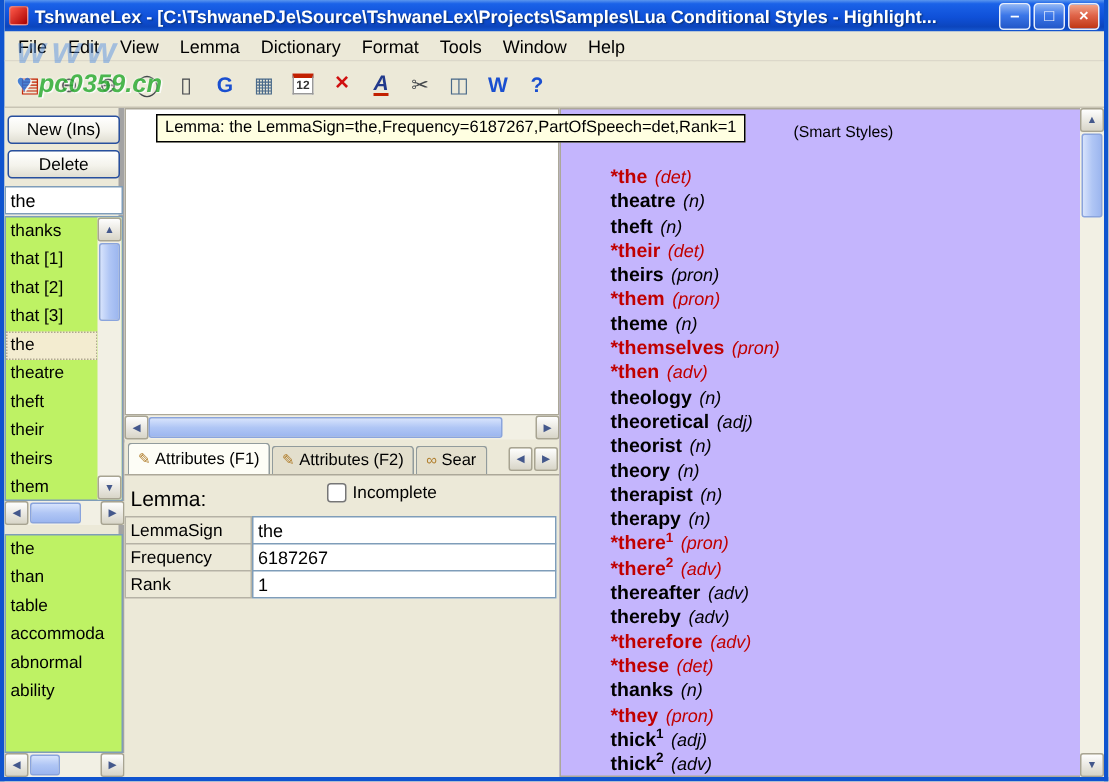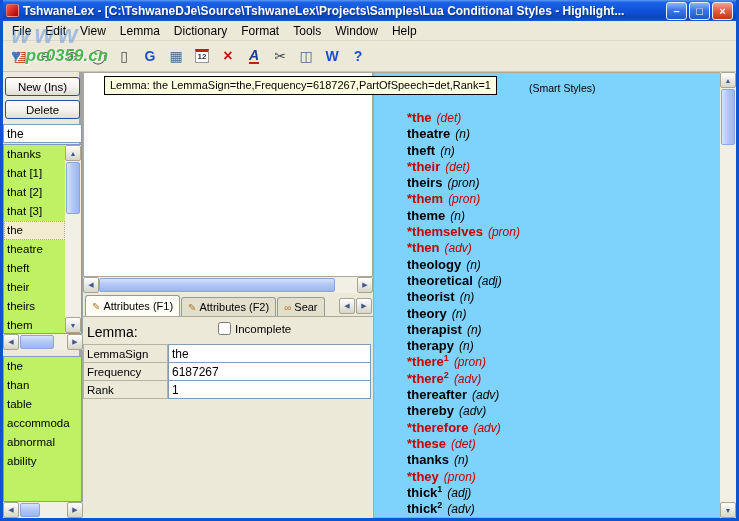--- a/index.html
+++ b/index.html
@@ -103,21 +103,21 @@
   .form { position:absolute; left:0; top:27px; width:288px; }
   .frow { display:flex; height:19px; }
   .frow + .frow { margin-top:-1px; }
   .flabel { width:85px; font-size:11.5px; padding:3px 0 0 3px; background:#ece9d8;
     border:1px solid #b5b2a5; }
   .fvalue { flex:1; font-size:12px; border:1px solid #7f9db9; padding:1px 3px;
     background:#fff; font-family:inherit; }
 
   
   .preview-panel { position:absolute; left:370px; top:0; width:360px; height:446px;
-    background:#7dd3fc; border:1px solid #aca899; overflow:hidden; }
+    background:#c4b5fd; border:1px solid #aca899; overflow:hidden; }
   .smart-styles { position:absolute; left:155px; top:9px; font-size:10.5px; color:#000; }
   .entries { position:absolute; left:33px; top:37px; }
   .entry { line-height:16.3px; font-size:12px; color:#000; white-space:nowrap; }
   .hw { font-size:13px; font-weight:bold; }
   .hw-sup { font-size:9px; font-weight:bold; vertical-align:super; line-height:0; }
   .pos { font-style:italic; margin-left:5px; }
   .entry.red { color:#c00000; }
   .main-vsb-holder { position:absolute; left:717px; top:0; width:16px; height:446px; }
 
   

